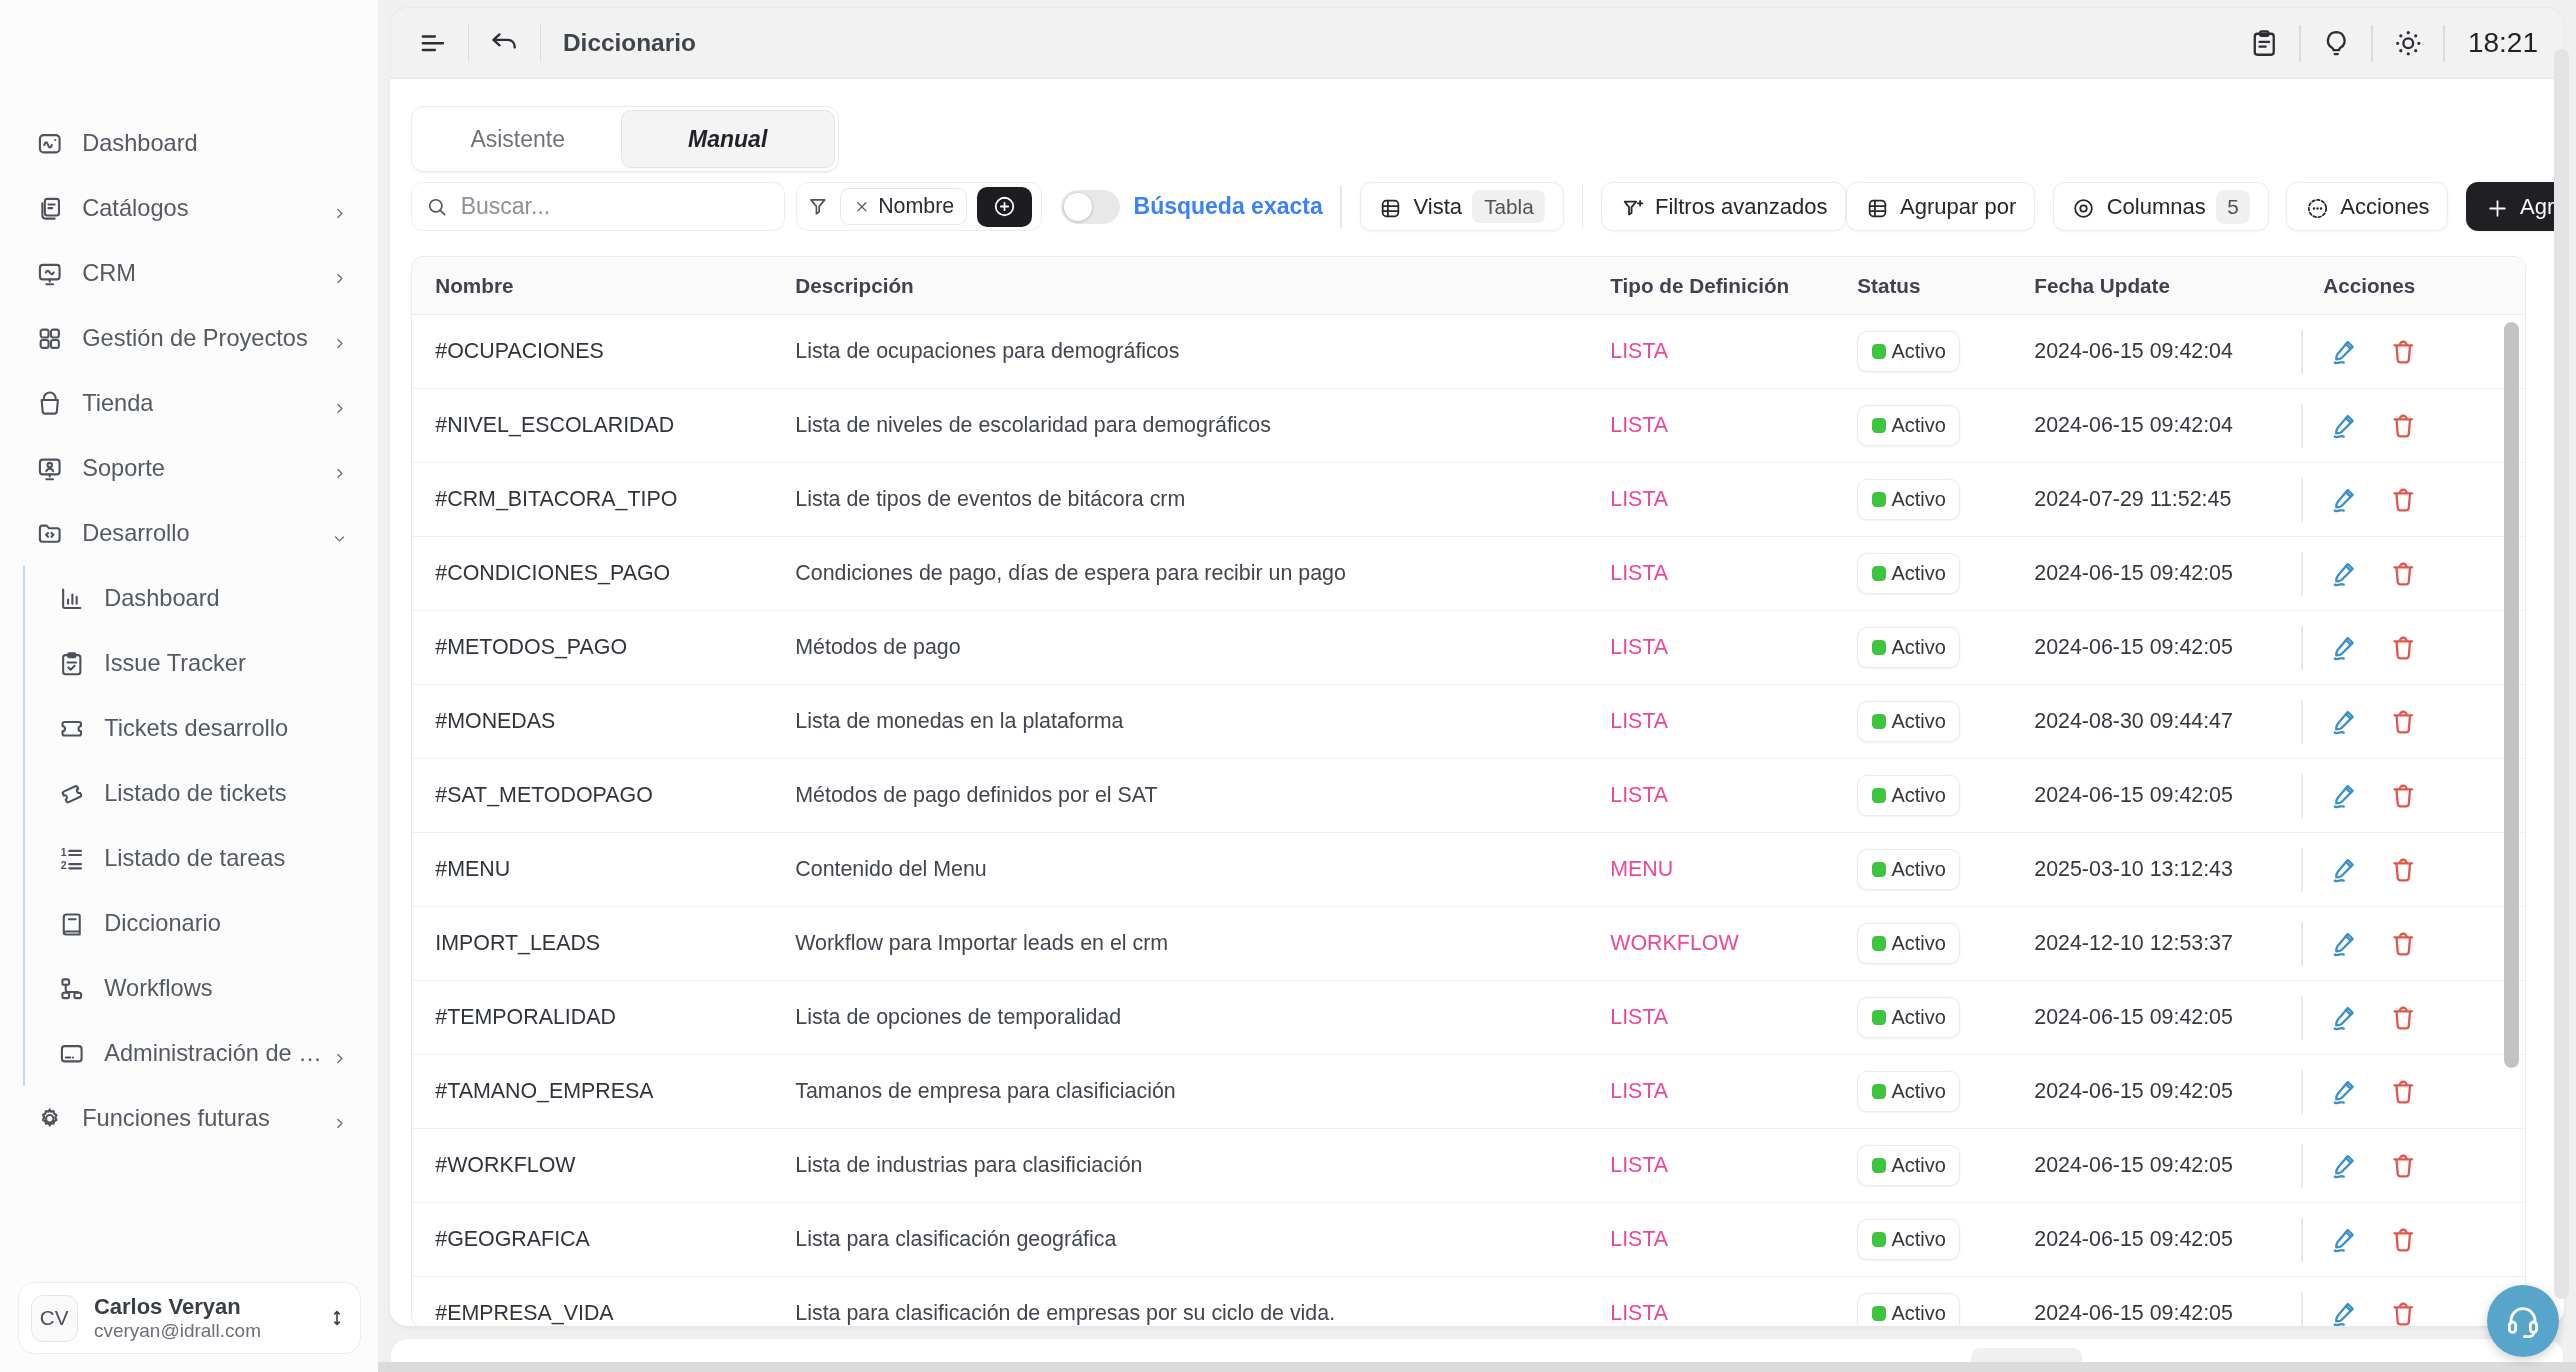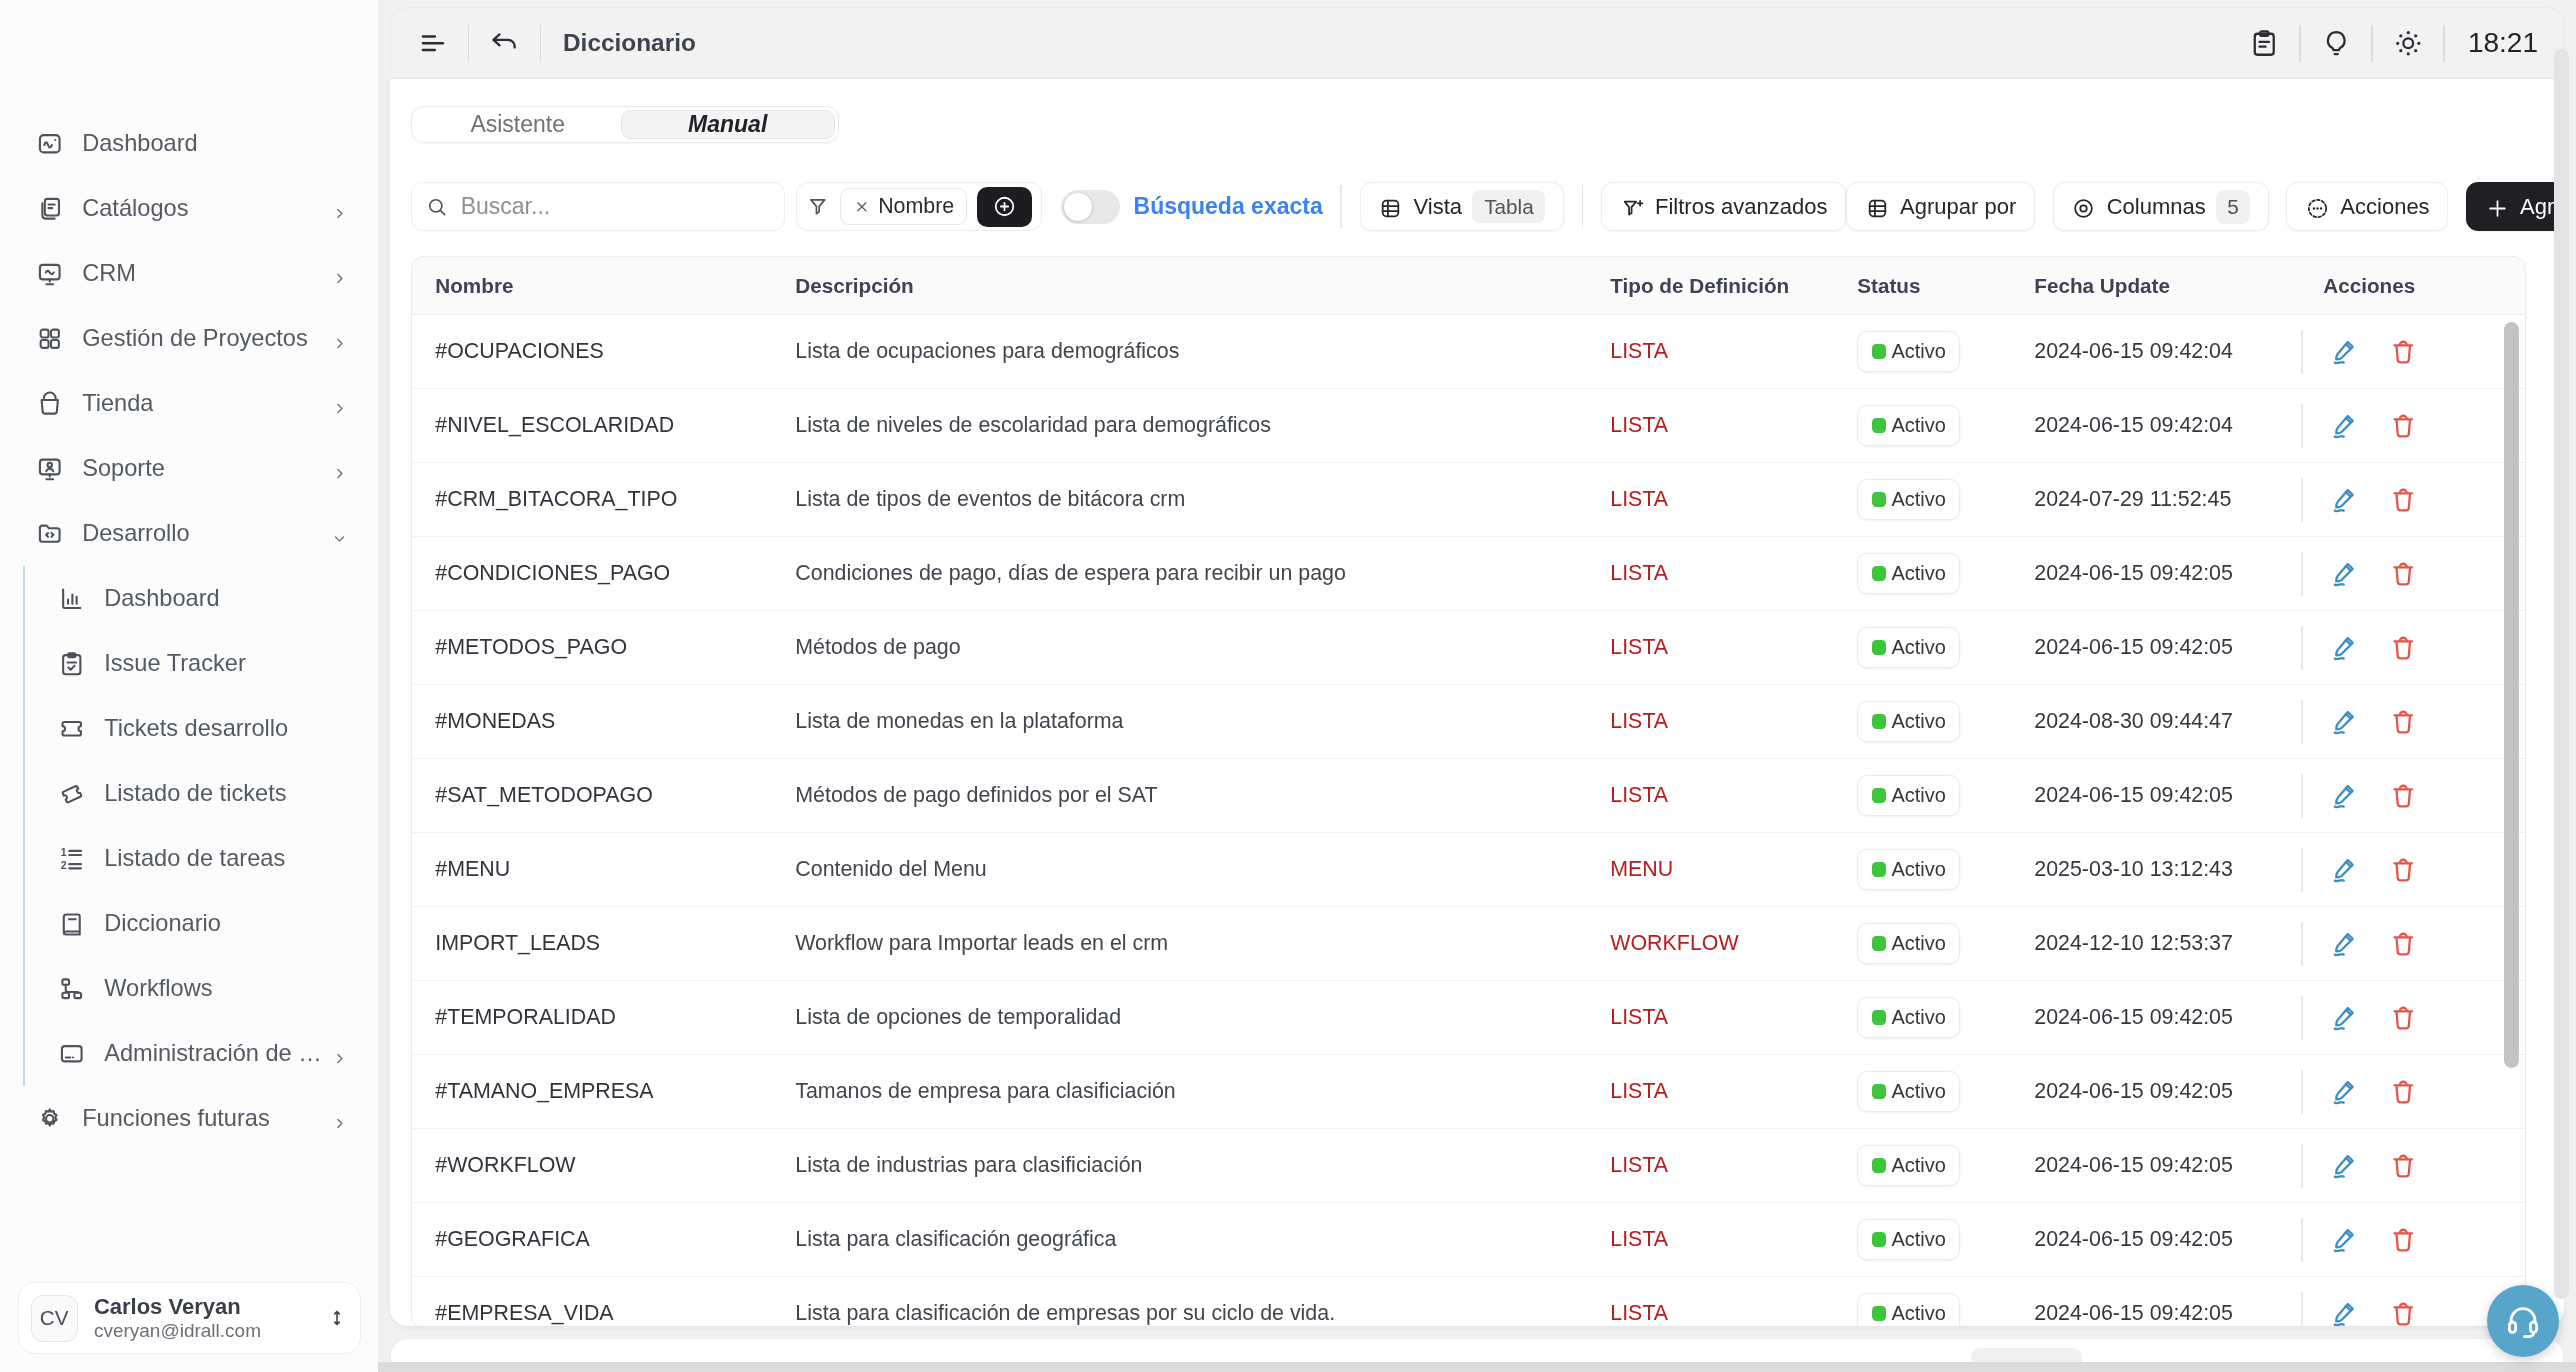--- a/index.html
+++ b/index.html
@@ -61,21 +61,21 @@
   .tb-time { font-size: 28px; font-weight: 500; color: #1f2227; margin-left: 4.4px; }
 
   
   .content-card {
     position: absolute; left: 390px; top: 78px; width: 2174px; height: 1248px;
     background: #fff; border-radius: 0 0 17.7px 17.7px; border-top: 1.5px solid #e6e6e8;
     overflow: hidden; box-shadow: 0 1.5px 4.4px rgba(0,0,0,.05);
   }
   
   .tabs {
-    position: absolute; left: 20.7px; top: 27px; width: 428px; height: 37px;
+    position: absolute; left: 20.7px; top: 27px; width: 428px; height: 66px;
     background: #fff; border: 1.5px solid #ececee; border-radius: 13.3px;
     display: flex; align-items: stretch; padding: 3px; box-shadow: 0 0.7px 2.2px rgba(0,0,0,.05);
   }
   .tab { flex: 1; display: flex; align-items: center; justify-content: center;
     font-size: 23px; color: #71717a; border-radius: 9.6px; cursor: pointer; }
   .tab.active { background: #f4f4f5; border: 1.5px solid #e4e4e7; color: #1f2227; font-weight: 600; flex: 0 0 214px; font-style: italic; }
 
   
   .toolbar { position: absolute; left: 20.7px; top: 103px; width: 2133px; height: 49px; display: flex; align-items: center; }
   .search-box { position: relative; width: 374px; height: 49px; flex: none; }
@@ -123,21 +123,21 @@
   .table-wrap {
     position: absolute; left: 20.7px; top: 177px; width: 2115px; height: 1072px;
     border: 1.5px solid #ebebed; border-radius: 11.8px; overflow: hidden; background: #fff;
   }
   .t-header, .t-row { display: grid; grid-template-columns: 360px 815px 247px 177px 267px 1fr; align-items: center; padding-left: 23.6px; }
   .t-header { height: 58px; background: #fafafa; border-bottom: 1.5px solid #ececee; }
   .t-header .hcell { font-size: 20.7px; font-weight: 600; color: #3f4350; }
   .t-row { height: 74px; border-bottom: 1.5px solid #f0f0f1; }
   .cell-name { font-size: 21.4px; color: #30343c; }
   .cell-desc { font-size: 21.4px; color: #41454e; }
-  .cell-type { font-size: 21.4px; color: #b91c1c; }
+  .cell-type { font-size: 21.4px; color: #ec4899; }
   .cell-date { font-size: 21.4px; color: #34373f; }
   .badge {
     display: inline-flex; align-items: center; gap: 5px; height: 41px; padding: 0 13.3px;
     border: 1.5px solid #ebebed; border-radius: 10.3px; background: #fff; box-shadow: 0 0.7px 2.2px rgba(0,0,0,.06);
   }
   .badge .dot { width: 14.8px; height: 14.8px; border-radius: 4.4px; background: #3ec53e; }
   .badge .btext { font-size: 20px; color: #33363d; }
   .cell-actions { display: flex; align-items: center; }
   .act-sep { width: 1.5px; height: 44px; background: #e9e9eb; margin-right: 25px; }
   .act-btn { width: 32.5px; height: 32.5px; cursor: pointer; }

